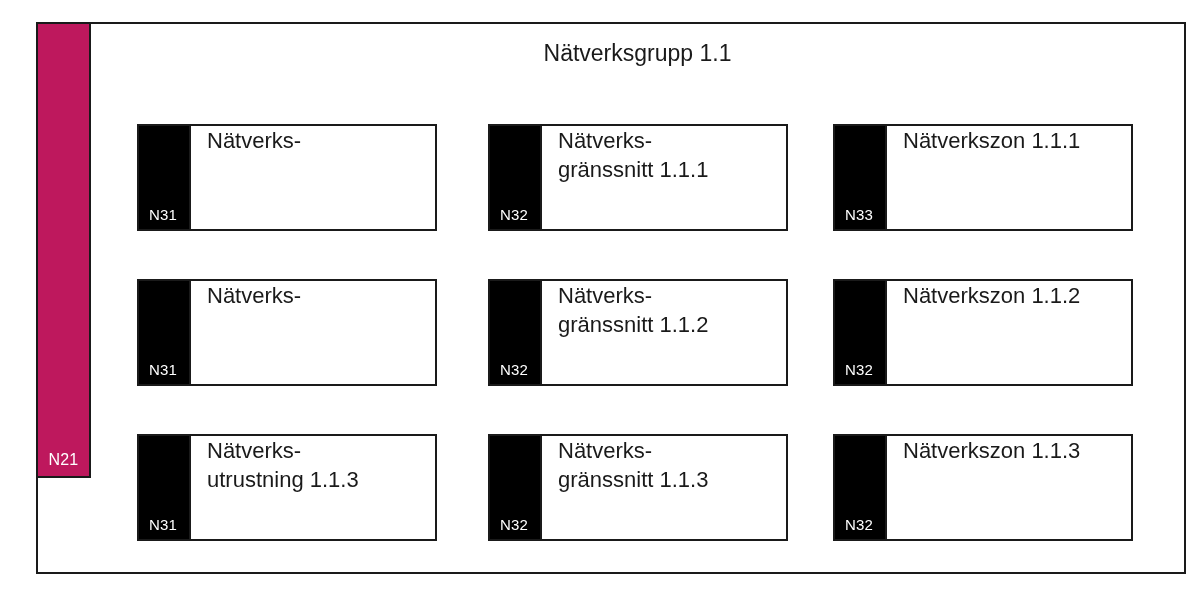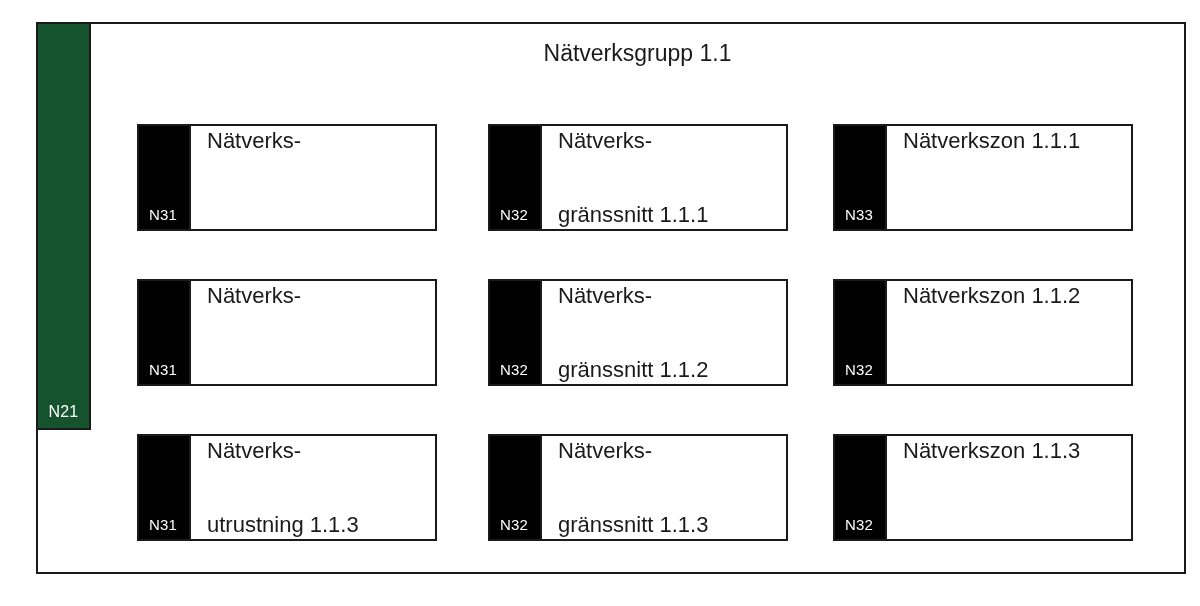--- a/index.html
+++ b/index.html
@@ -33,24 +33,24 @@
     border: 2px solid #1a1a1a;
     background: #ffffff;
   }
 
   
   .side-band {
     position: absolute;
     left: 23px;
     top: 22px;
     width: 55px;
-    height: 408px;
+    height: 456px;
     box-sizing: border-box;
     border: 2px solid #1a1a1a;
-    background: #14532d;
+    background: #be185d;
   }
   .side-band-label {
     position: absolute;
     left: 0;
     right: 0;
     bottom: 8px;
     text-align: center;
     color: #ffffff;
     font-size: 16px;
     line-height: 1;
@@ -109,21 +109,21 @@
     display: flex;
     flex-direction: column;
     padding-left: 16px;
     padding-right: 8px;
     box-sizing: border-box;
     font-size: 22px;
     line-height: 1.32;
     color: #1a1a1a;
   }
   .node-label.two-line {
-    justify-content: space-between;
+    justify-content: flex-start;
   }
   .node-label .ln {
     display: block;
     white-space: nowrap;
   }
 </style>
 </head>
 <body>
 
 <div id="canvas">

